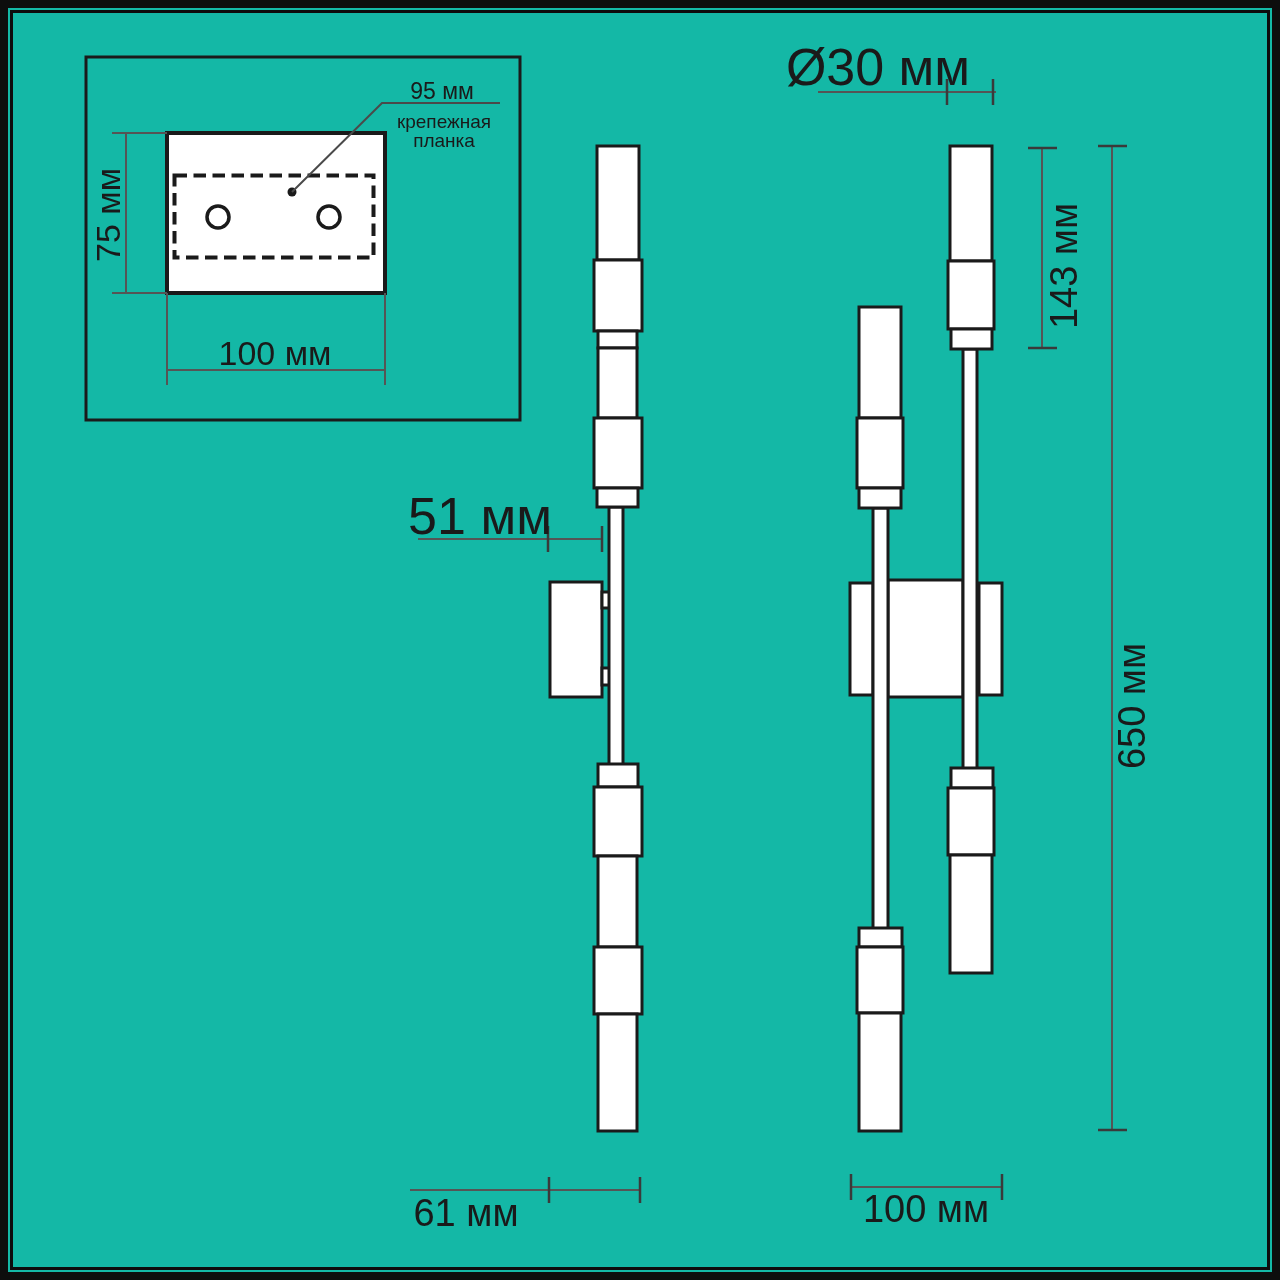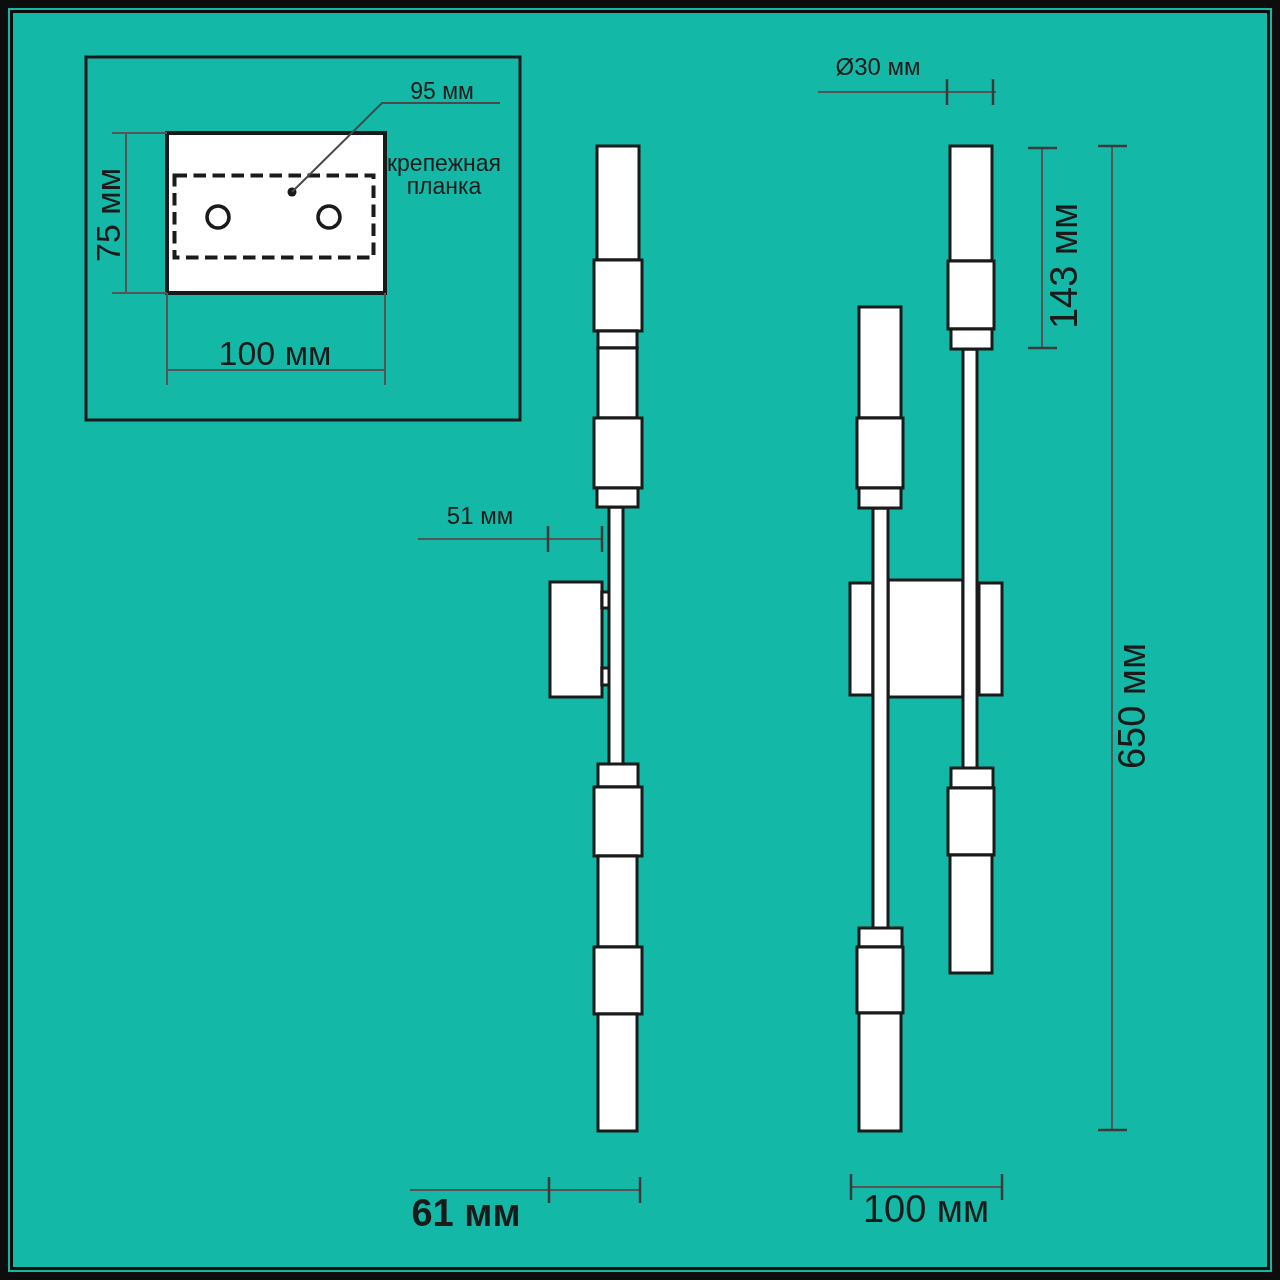--- a/index.html
+++ b/index.html
@@ -15,32 +15,31 @@
   .frame-inner{position:absolute;inset:10px;border:3px solid #0d0d0d;pointer-events:none;}
   svg.draw{position:absolute;left:0;top:0;}
   .lbl{
     position:absolute;
     transform:translate(-50%,-50%);
     white-space:nowrap;
     color:#1a1a1a;
     line-height:1;
   }
   .rot{transform:translate(-50%,-50%) rotate(-90deg);}
-  .size-lg{font-size:24px;}
+  .size-lg{font-size:52px;}
   .size-md{font-size:38px;}
   .size-inset{font-size:34px;}
   .size-sm{font-size:23px;}
   .leader-note{
     position:absolute;
     transform:translateX(-50%);
     text-align:center;
-    font-size:23px;
+    font-size:19px;
     line-height:1.0;
     color:#1a1a1a;
-    margin-top:40px;
   }
 </style>
 </head>
 <body>
 
 <div class="canvas">
 
   <svg class="draw" width="1280" height="1280" viewBox="0 0 1280 1280">
 
     <g fill="#ffffff" stroke="#1a1a1a">
@@ -134,21 +133,21 @@
 
   <div class="lbl size-sm" style="left:442px;top:91px;">95 мм</div>
   <div class="leader-note" style="left:444px;top:112px;">
     <div>крепежная</div>
     <div>планка</div>
   </div>
   <div class="lbl rot size-inset" style="left:108px;top:215px;">75 мм</div>
   <div class="lbl size-inset" style="left:275px;top:353px;">100 мм</div>
 
   <div class="lbl size-lg" style="left:480px;top:516px;">51 мм</div>
-  <div class="lbl size-md" style="left:466px;top:1213px;font-weight:bold;">61 мм</div>
+  <div class="lbl size-md" style="left:466px;top:1213px;">61 мм</div>
 
   <div class="lbl size-lg" style="left:878px;top:67px;">Ø30 мм</div>
   <div class="lbl rot size-md" style="left:1064px;top:266px;">143 мм</div>
   <div class="lbl rot size-md" style="left:1132px;top:706px;">650 мм</div>
   <div class="lbl size-md" style="left:926px;top:1209px;">100 мм</div>
 
   <div class="frame-inner"></div>
   <div class="frame-outer"></div>
 </div>
 

